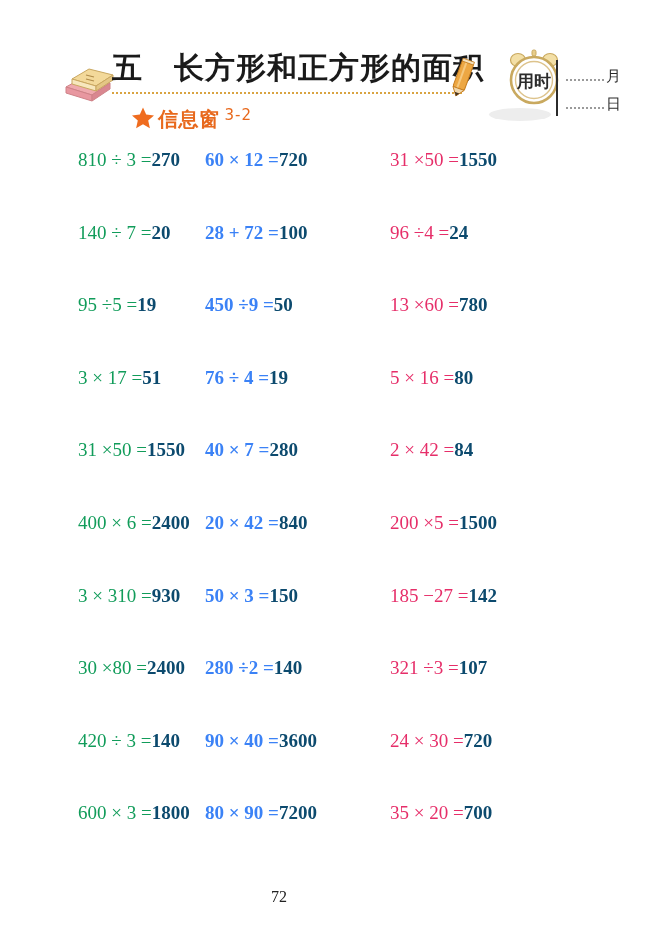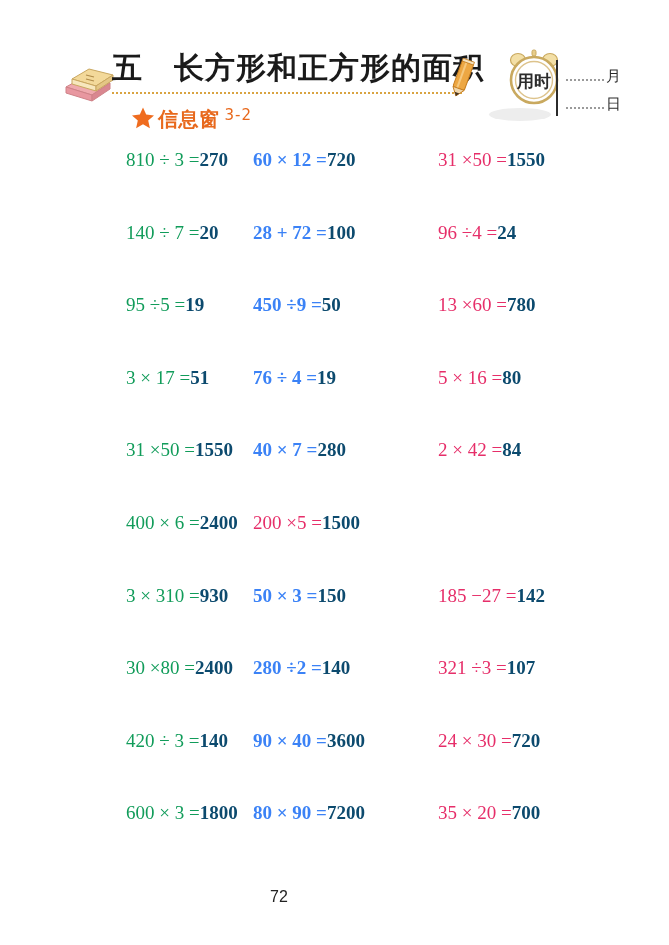--- a/index.html
+++ b/index.html
@@ -153,34 +153,34 @@
   }
   .cell {
     font-size: 19px;
     line-height: 24px;
     white-space: pre;
   }
   .cell.c0 { width: 205px; padding-left: 78px; box-sizing: border-box; }
   .cell.c1 { width: 185px; padding-left: 0px; box-sizing: border-box; }
   .cell.c2 { width: 279px; padding-left: 0px; box-sizing: border-box; }
 
-  .expr  { font-family: "Liberation Serif", serif; margin-left: 48px; }
+  .expr  { font-family: "Liberation Serif", serif; }
   .ans   { font-family: "Liberation Serif", serif; color: #0c4a6e; font-weight: 600; }
 
   .col-green { color: #119c5a; }
   .col-blue  { color: #3b82f6; font-weight: bold; }
   .col-pink  { color: #e62e69; }
 
   .page-number {
     position: absolute;
     left: 0;
     top: 888px;
     width: 558px;
     text-align: center;
-    font-family: Liberation Sans, sans-serif;
+    font-family: Liberation Serif, serif;
     font-size: 16px;
     color: #222222;
   }
 </style>
 </head>
 <body>
 
 <div class="header">
 
   <span class="book-icon">
@@ -270,20 +270,21 @@
       <div class="cell c1"><span class="expr col-blue">76 ÷ 4 =</span><span class="ans">19</span></div>
       <div class="cell c2"><span class="expr col-pink">5 × 16 =</span><span class="ans">80</span></div>
     </div>
     <div class="prow">
       <div class="cell c0"><span class="expr col-green">31 ×50 =</span><span class="ans">1550</span></div>
       <div class="cell c1"><span class="expr col-blue">40 × 7 =</span><span class="ans">280</span></div>
       <div class="cell c2"><span class="expr col-pink">2 × 42 =</span><span class="ans">84</span></div>
     </div>
     <div class="prow">
       <div class="cell c0"><span class="expr col-green">400 × 6 =</span><span class="ans">2400</span></div>
+      <div class="cell c1"><span class="expr col-blue">20 × 42 =</span><span class="ans">840</span></div>
       <div class="cell c2"><span class="expr col-pink">200 ×5 =</span><span class="ans">1500</span></div>
     </div>
     <div class="prow">
       <div class="cell c0"><span class="expr col-green">3 × 310 =</span><span class="ans">930</span></div>
       <div class="cell c1"><span class="expr col-blue">50 × 3 =</span><span class="ans">150</span></div>
       <div class="cell c2"><span class="expr col-pink">185 −27 =</span><span class="ans">142</span></div>
     </div>
     <div class="prow">
       <div class="cell c0"><span class="expr col-green">30 ×80 =</span><span class="ans">2400</span></div>
       <div class="cell c1"><span class="expr col-blue">280 ÷2 =</span><span class="ans">140</span></div>

